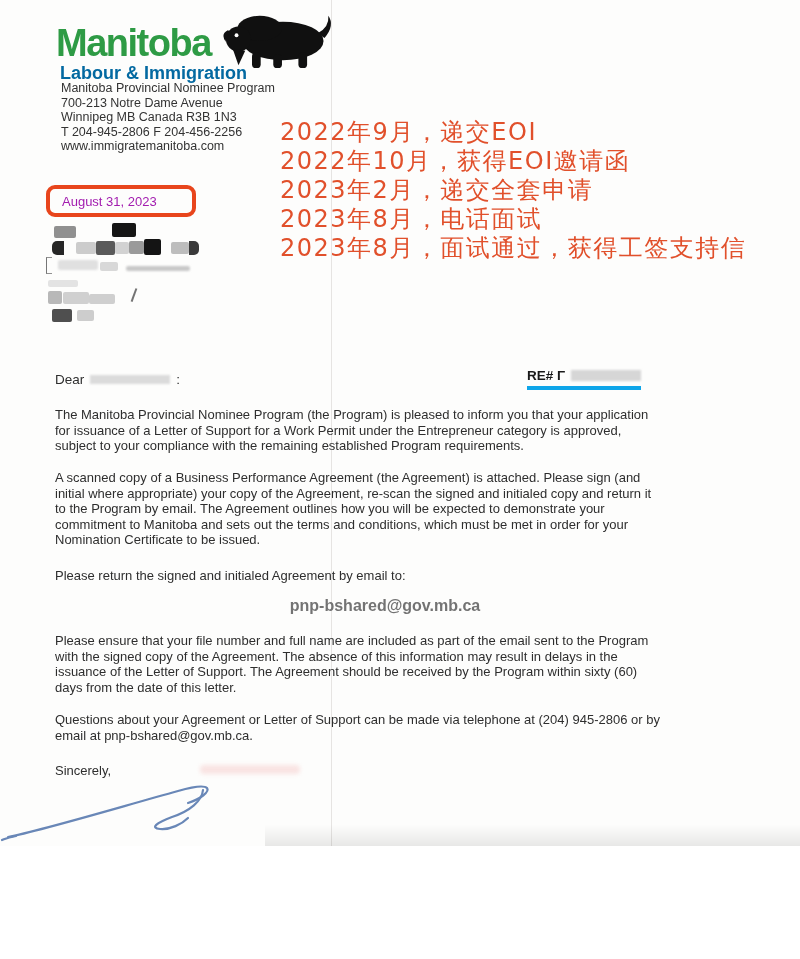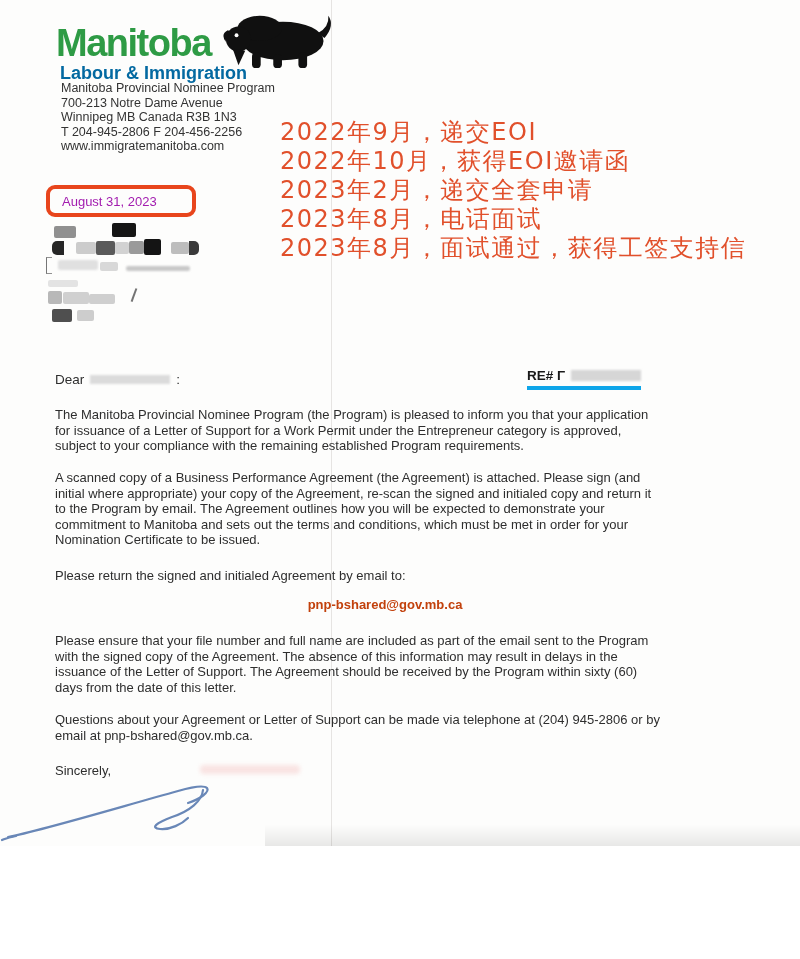--- a/index.html
+++ b/index.html
@@ -46,21 +46,21 @@
   }
   .refline {
     font-size:13.5px; font-weight:bold; color:#1a1a1a;
     border-bottom:4px solid #0ea5e9; padding-bottom:3px;
     display:inline-flex; align-items:center; min-width:110px;
   }
   .ref-smudge {
     display:inline-block; width:70px; height:11px; background:#d6d6d6;
     filter:blur(1px); margin-left:6px;
   }
-  .email { font-size:13px; font-weight:bold; color:#c2410c; text-align:center; width:290px; }
+  .email { font-size:16px; font-weight:bold; color:#737373; text-align:center; width:290px; }
 
   
   .sigblock { font-size:13px; line-height:15.5px; color:#2e2e2e; white-space:pre-line; }
 
   
   .crease { position:absolute; top:0; left:331px; width:1px; height:959px; background:rgba(90,80,70,0.14); }
   .bottom-shadow {
     position:absolute; bottom:0; left:265px; width:535px; height:22px;
     background:linear-gradient(to bottom, rgba(0,0,0,0), rgba(0,0,0,0.085));
   }

